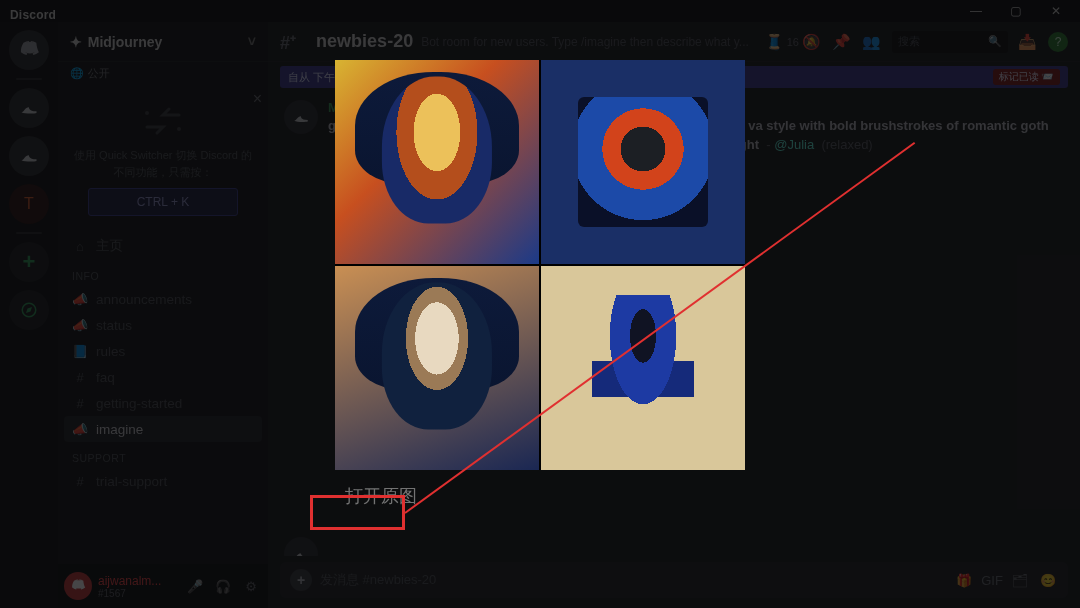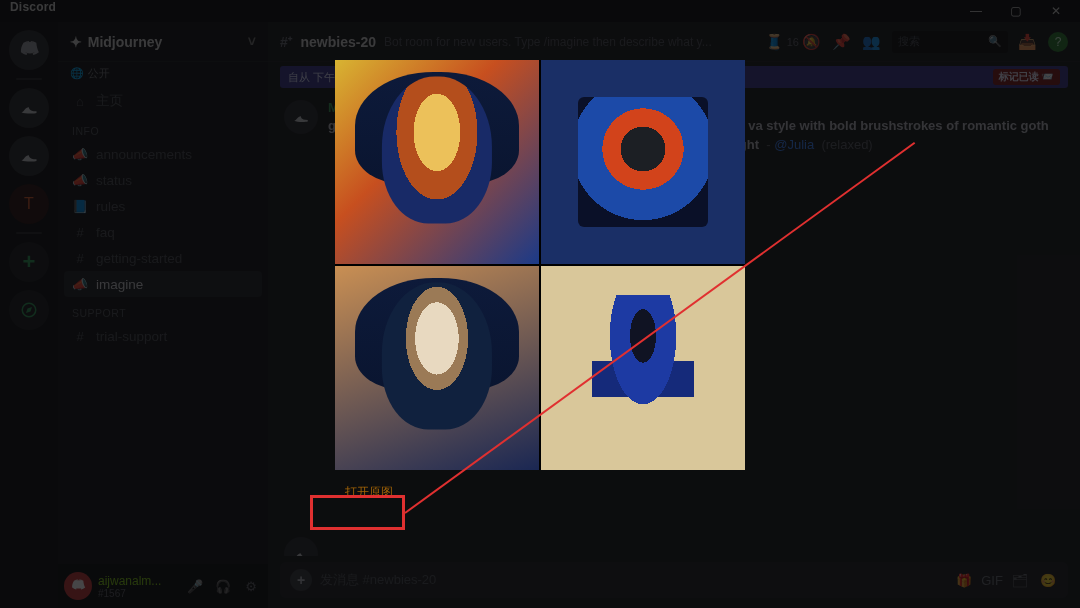--- a/index.html
+++ b/index.html
@@ -1,20 +1,20 @@
 <!DOCTYPE html>
 <html><head>
 <meta charset="utf-8">
 <style>
   * { box-sizing: border-box; margin: 0; padding: 0; }
   html, body { width: 1080px; height: 608px; overflow: hidden; font-family: "gg sans", "Segoe UI", Arial, sans-serif; background:#0b0c0d; }
   body { position: relative; color:#d6d7d8; font-size:13px; }
 
   
-  .titlebar { height:22px; background:#0e0f10; display:flex; align-items:flex-start; justify-content:space-between; padding:0 4px 0 10px;gap:10px; }
+  .titlebar { height:22px; background:#0e0f10; display:flex; align-items:flex-end; justify-content:space-between; padding:0 4px 0 10px;gap:10px; }
   .titlebar .brand { color:#cfcfcf; font-weight:600; font-size:12px; letter-spacing:0.2px; }
   .winbtns { display:flex; gap:0; }
   .winbtn { width:40px; height:22px; display:flex; align-items:center; justify-content:center; color:#c8c8c8; font-size:12px; }
 
   
   .app { display:flex; height:586px; }
 
   
   .rail { width:58px; background:#111214; display:flex; flex-direction:column; align-items:center; padding-top:8px; gap:8px; }
   .rail-item { width:40px; height:40px; border-radius:50%; background:#1d1e21; display:flex; align-items:center; justify-content:center; color:#bdbdbd; font-size:18px; }
@@ -36,49 +36,49 @@
   .qs-close { position:absolute; top:6px; right:6px; color:#6a6c72; font-size:16px; }
   .qs-btn { margin:8px auto 0 auto; display:block; width:150px; height:28px; border:1px solid #3b3e8a; background:#1e2042; color:#8f92c8; font-size:12px; border-radius:3px;}
   .channels { flex:1; overflow:hidden; padding:6px 6px 0 6px; }
   .ch-head { color:#4e5157; text-transform:uppercase; font-size:10.5px; letter-spacing:.5px; padding:10px 8px 4px 8px;}
   .ch-item { display:flex; align-items:center; gap:8px; color:#4b4e54; padding:5px 8px; border-radius:4px; font-size:13.5px;}
   .ch-item.active { background:#232428; color:#c9cbd0; }
   .ch-ico { width:16px; height:16px; display:flex; align-items:center; justify-content:center; color:inherit; font-size:13px;}
   .user-dock { height:44px; background:#0f1012; display:flex; align-items:center; padding:0 6px; gap:6px;}
   .user-dock .avatar { width:28px; height:28px; border-radius:50%; background:#c43a3a; display:flex; align-items:center; justify-content:center; font-size:14px;}
   .user-dock .uinfo { flex:1; min-width:0; }
-  .user-dock .uname { color:#84cc16; font-size:12px; white-space:nowrap; overflow:hidden; text-overflow:ellipsis;}
+  .user-dock .uname { color:#ef4444; font-size:12px; white-space:nowrap; overflow:hidden; text-overflow:ellipsis;}
   .user-dock .ustat { color:#5a5d63; font-size:10px;}
   .dock-ico { width:22px; height:22px; color:#5e6167; display:flex; align-items:center; justify-content:center; }
 
   
   .chat { flex:1; background:#1b1c1f; display:flex; flex-direction:column; position:relative; }
   .chat-head { height:40px; display:flex; align-items:center; gap:8px; padding:0 12px; border-bottom:1px solid #222327; }
-  .chat-head .title { color:#cfcfcf; font-weight:600; font-size:14px; display:flex; align-items:center; gap:8px;}
+  .chat-head .title { color:#cfcfcf; font-weight:600; font-size:18px; display:flex; align-items:center; gap:20px;}
   .chat-head .desc { color:#4e5157; font-size:12px; white-space:nowrap; overflow:hidden; text-overflow:ellipsis; }
   .head-right { margin-left:auto; display:flex; align-items:center; gap:10px; }
   .head-ico { color:#5e6167; width:20px; height:20px; display:flex; align-items:center; justify-content:center; font-size:15px;}
   .head-ico .count { color:#5e6167; font-size:11px; margin-left:3px;}
   .search { width:116px; height:22px; background:#101113; border-radius:3px; display:flex; align-items:center; padding:0 6px; color:#4b4e54; font-size:11px;}
   .head-help { width:20px; height:20px; border-radius:50%; background:#2e7d32; color:#c9ecd0; font-size:12px; display:flex; align-items:center; justify-content:center;}
 
   .chat-body { flex:1; position:relative; overflow:hidden; }
   .newbar { margin:4px 12px 6px 12px; height:22px; background:#3c3b8f; border-radius:3px; display:flex; align-items:center; justify-content:space-between; padding:0 8px; color:#d9dafc; font-size:11px;}
-  .newbar .mark { background:#7f1d1d; padding:1px 6px; border-radius:3px; font-size:10px; color:#e9e9ff;font-weight:bold;}
+  .newbar .mark { background:#7f1d1d; padding:1px 6px; border-radius:3px; font-size:10px; color:#e9e9ff;}
 
   .msg { display:flex; gap:10px; padding:6px 16px; }
   .msg .mavatar { width:34px; height:34px; border-radius:50%; background:#2a2c31; display:flex; align-items:center; justify-content:center; color:#b0b2b8; font-size:14px;}
   .msg .mbody { flex:1; color:#adb0b7; font-size:13px; }
   .mhead { display:flex; align-items:center; gap:6px; }
   .author { color:#3a9a5a; font-weight:600; }
   .bot-tag { background:#4a4cc0; color:#e8e8ff; font-size:9px; padding:1px 4px; border-radius:3px; font-weight:600;}
   .mtime { color:#4b4e54; font-size:10.5px; }
   .msg .desc-text { color:#5a5d64; line-height:1.45; margin-top:2px;}
   .strong { color:#b6b8bf; font-weight:600; }
-  .mention { color:#3b82f6; }
+  .mention { color:#5eead4; }
   .relaxed { color:#5a5d64; }
 
   .chat-input { margin:6px 12px 10px 12px; background:#222327; height:36px; border-radius:6px; display:flex; align-items:center; padding:0 10px; gap:8px; }
   .ci-plus { width:22px; height:22px; border-radius:50%; background:#3a3c41; color:#b1b3ba; display:flex; align-items:center; justify-content:center; font-size:14px; font-weight:700;}
   .ci-text { flex:1; color:#4e5157; font-size:13px; }
   .ci-ico { color:#6a6d74; width:20px; height:20px; display:flex; align-items:center; justify-content:center; }
 
   
   .overlay { position:absolute; inset:0; background:rgba(8,8,10,0.75); display:flex; align-items:flex-start; justify-content:center; padding-top:60px; }
   .lightbox { width:410px; display:flex; flex-direction:column; gap:8px; }
@@ -88,21 +88,21 @@
   .pane.p2 { background:#1a2f66; }
   .pane.p2::after { content:""; position:absolute; left:18%; top:18%; right:18%; bottom:18%; background:radial-gradient(circle at 50% 40%, #1c1f24 0 22%, #d2431b 22% 40%, #1c4aa8 40% 70%, #0a1028 70% 100%); border-radius:6px;}
   .pane.p3 { background:linear-gradient(160deg,#c98f53 0%,#1a2753 100%); }
   .pane.p4 { background:#d9c79a; }
   .pane.p4::after { content:""; position:absolute; left:25%; top:14%; right:25%; bottom:14%; background:radial-gradient(ellipse at 50% 28%, #101323 0 18%, #1d3aa3 18% 46%, transparent 46%), linear-gradient(180deg,transparent 45%, #152a7a 45% 70%, transparent 70%);}
   .face { position:absolute; left:50%; top:44%; transform:translate(-50%,-50%); width:54%; height:72%; border-radius:48% 48% 42% 42%; }
   .p1 .face { background:radial-gradient(ellipse at 50% 38%, #ecc15a 0 30%, #b44e1c 30% 52%, #182a67 52% 100%); }
   .p3 .face { background:radial-gradient(ellipse at 50% 38%, #e8d9c0 0 28%, #9b7a56 28% 40%, #10213e 40% 100%); }
   .hair { position:absolute; left:10%; right:10%; top:6%; height:55%; background:linear-gradient(180deg,#0d1a3a,#0a1530); border-radius:48% 48% 30% 30%; }
 
-  .open-orig { color:#a16207; font-size:12px; padding:6px 10px; align-self:flex-start; }
+  .open-orig { color:#737373; font-size:18px; padding:6px 10px; align-self:flex-start; }
 
   
   .annot-box { position:absolute; left:310px; top:495px; width:95px; height:35px; border:3px solid #e03030; pointer-events:none; }
   .annot-line { position:absolute; left:405px; top:512px; width:630px; height:0; border-top:2px solid #e03030; transform-origin:left center; transform:rotate(-36deg); pointer-events:none;}
 
   svg { display:block; }
 </style>
 </head>
 <body>
 
@@ -149,20 +149,35 @@
     <div class="srv-header">
       <span>✦</span>
       <span>Midjourney</span>
       <span class="chev">˅</span>
     </div>
     <div class="srv-sub">
       <span>🌐</span>
       <span>公开</span>
     </div>
 
+    <div class="quickswitch">
+      <span class="qs-close">×</span>
+      <div class="qs-icon">
+        <svg width="56" height="40" viewBox="0 0 56 40">
+            <g fill="none" stroke="#3a3c42" stroke-width="3" stroke-linecap="round">
+              <path d="M12 26 L28 26 L22 32"></path>
+              <path d="M44 14 L28 14 L34 8"></path>
+            </g>
+            <circle cx="12" cy="12" r="2" fill="#3a3c42"></circle>
+            <circle cx="44" cy="28" r="2" fill="#3a3c42"></circle>
+          </svg>
+      </div>
+      <div>使用 Quick Switcher 切换 Discord 的不同功能，只需按：</div>
+      <button class="qs-btn">CTRL + K</button>
+    </div>
 
     <div class="channels">
       <div class="ch-item">
         <span class="ch-ico">⌂</span>
         <span>主页</span>
       </div>
 
       <div class="ch-head">INFO</div>
       <div class="ch-item">
           <span class="ch-ico">📣</span>

